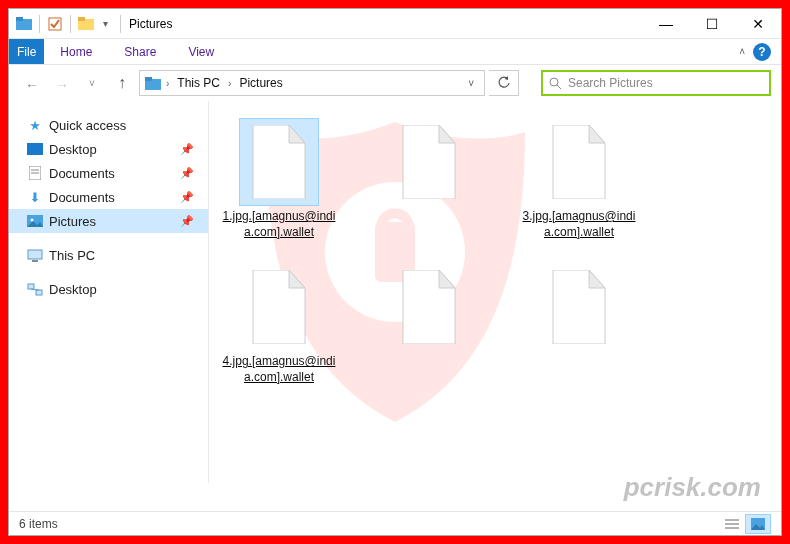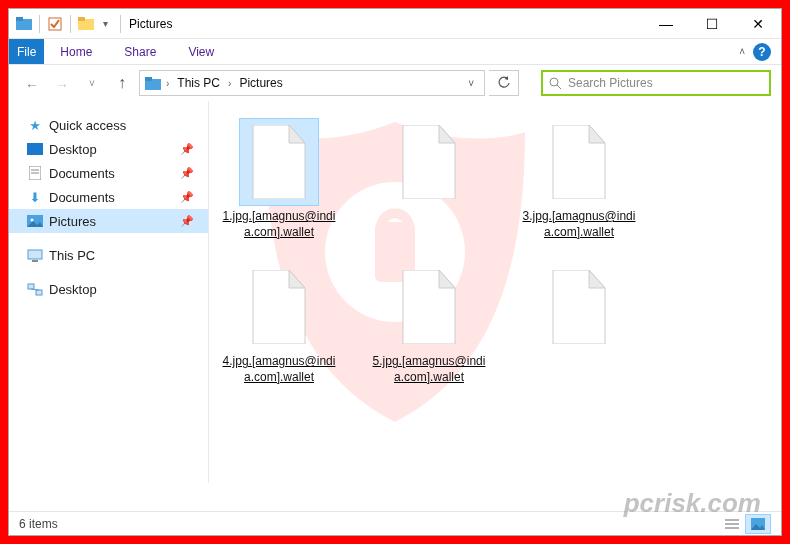--- a/index.html
+++ b/index.html
@@ -54,21 +54,21 @@
 
 
 .statusbar { height: 24px; border-top: 1px solid #e5e5e5; display: flex; align-items: center; padding: 8px 10px; font-size: 12px; color: #444; margin-top: 28px; }
 .statusbar .view-btns { margin-left: auto; display: flex; gap: 0; }
 .view-btn { width: 26px; height: 20px; border: 1px solid transparent; display: flex; align-items: center; justify-content: center; }
 .view-btn.active { background: #cde8ff; border-color: #99d1ff; }
 
 
 .watermark { position: absolute; left: 50%; top: 50%; transform: translate(-50%, -50%); pointer-events: none; opacity: 0.12; z-index: 0; }
 .content { z-index: 1; }
-.wm-text { position: absolute; right: 20px; bottom: 16px; font-size: 26px; font-weight: 600; color: #888; opacity: 0.5; pointer-events: none; font-style: italic;}
+.wm-text { position: absolute; right: 20px; bottom: 32px; font-size: 26px; font-weight: 600; color: #888; opacity: 0.5; pointer-events: none; font-style: italic;}
 </style>
 </head>
 <body>
 
 <div class="window">
 
   <div class="titlebar">
     <div class="titlebar-icons">
       <span class="titlebar-icon">
         <svg width="16" height="14">
@@ -251,21 +251,20 @@
           </div>
                  <div class="file-name">4.jpg.[amagnus@india.com].wallet</div>
         </div>
         <div class="file">
           <div class="file-icon">
             <svg width="60" height="74">
               <path d="M4 0 H40 L56 18 V74 H4 Z" fill="#fff" stroke="#ccc"></path>
               <path d="M40 0 L40 18 L56 18 Z" fill="#eaeaea" stroke="#ccc"></path>
             </svg>
           </div>
-                 <div class="file-name">5.jpg.[amagnus@india.com].wallet</div>
         </div>
         <div class="file">
           <div class="file-icon">
             <svg width="60" height="74">
               <path d="M4 0 H40 L56 18 V74 H4 Z" fill="#fff" stroke="#ccc"></path>
               <path d="M40 0 L40 18 L56 18 Z" fill="#eaeaea" stroke="#ccc"></path>
             </svg>
           </div>
         </div>
       </div>

